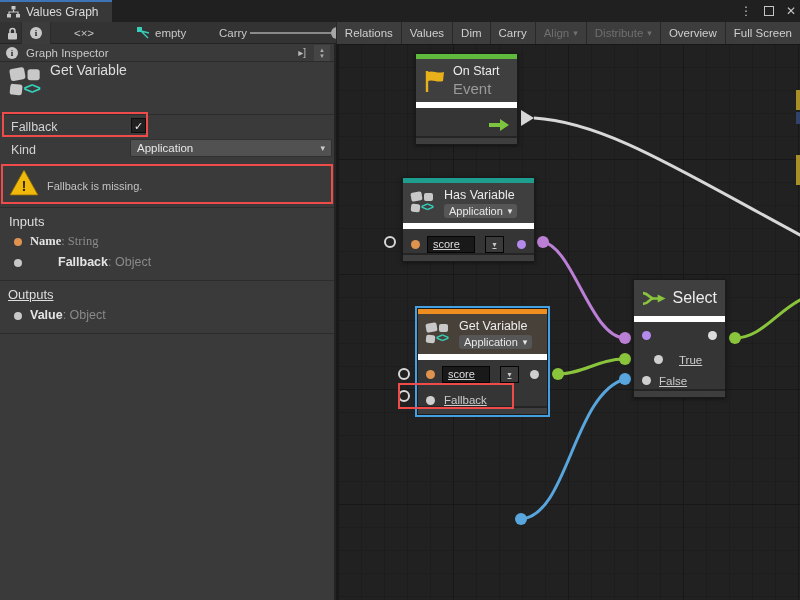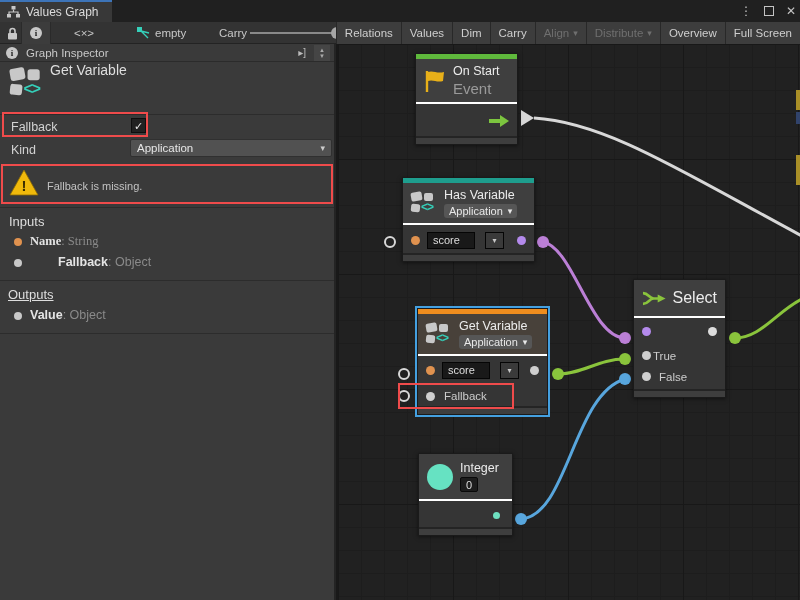--- a/index.html
+++ b/index.html
@@ -71,21 +71,21 @@
   .node { position:absolute; z-index:2; background:#353535; border:1px solid #1a1a1a; box-shadow:0 1px 4px rgba(0,0,0,.5); }
   .node.selected { box-shadow:0 0 0 2px #44a0e0; }
   .strip { height:5px; }
   .node-header { background:#3f3f3f; display:flex; align-items:center; gap:7px; padding:5px 8px; }
   .node-header.tint { background:#48413a; }
   .nh-col { display:flex; flex-direction:column; gap:2px; }
   .node-title { font-size:12.5px; color:#ececec; white-space:nowrap; }
   .node-sub { font-size:15px; color:#9a9a9a; }
   .unit-dd { background:#565656; border-radius:3px; font-size:11px; color:#e8e8e8; padding:1px 5px;
              display:inline-flex; align-items:center; gap:5px; width:max-content; }
-  .node-body { background:#353535; border-top:2px solid #ffffff; position:relative; }
+  .node-body { background:#353535; border-top:6px solid #ffffff; position:relative;text-decoration:underline; }
   .node-row { display:flex; align-items:center; position:relative; }
   .node-footer { height:8px; background:#3e3e3e; border-top:2px solid #242424; }
   .dot { width:9px; height:9px; border-radius:50%; flex:none; }
   .d-orange { background:#e0924f; } .d-purple { background:#b48aec; } .d-gray { background:#cfcfcf; }
   .d-white { background:#dcdcdc; } .d-mint { background:#6ee0c0; width:7px; height:7px; }
   .field { background:#191919; border:1px solid #050505; color:#dddddd; font-size:11px; padding:1px 5px; height:17px;
            display:flex; align-items:center; }
   .field-dd { background:#3a3a3a; border:1px solid #050505; width:19px; height:17px; margin-left:3px;
               display:flex; align-items:center; justify-content:center; color:#c8c8c8; font-size:8px; }
   .port-label { font-size:11.5px; color:#cccccc; }
@@ -338,41 +338,26 @@
         <path d="M1 3 C7 3, 7 8.5, 12 8.5 M1 14 C7 14, 7 8.5, 12 8.5 M11 8.5 H17" stroke="#8ac43c" stroke-width="2.6" fill="none"></path>
         <polygon points="16,4.5 24,8.5 16,12.5" fill="#8ac43c"></polygon>
       </svg>
       <span class="node-title" style="font-size:16px;">Select</span>
     </div>
     <div class="node-body" style="height:73px;">
       <div class="node-row" style="height:27px; padding:0 8px;">
         <span class="dot d-purple"></span>
         <span class="dot d-white" style="margin-left:auto;"></span>
       </div>
-      <div class="node-row" style="height:21px; padding:0 8px; gap:2px;">
+      <div class="node-row" style="height:21px; padding:0 20px; gap:16px;">
         <span class="dot d-gray"></span>
         <span class="port-label">True</span>
       </div>
       <div class="node-row" style="height:21px; padding:0 8px; gap:8px;">
         <span class="dot d-gray"></span>
         <span class="port-label">False</span>
       </div>
     </div>
     <div class="node-footer"></div>
   </div>
 
-  <div class="node" style="left:80px; top:409px; width:95px;">
-    <div class="node-header" style="padding:7px 8px;">
-      <span class="mint-circle"></span>
-      <span class="nh-col">
-        <span class="node-title">Integer</span>
-        <span class="int-box">0</span>
-      </span>
-    </div>
-    <div class="node-body" style="height:28px;">
-      <div class="node-row" style="height:28px; justify-content:flex-end; padding-right:12px;">
-        <span class="dot d-mint"></span>
-      </div>
-    </div>
-    <div class="node-footer"></div>
-  </div>
 
 </div>
 
 </body></html>

